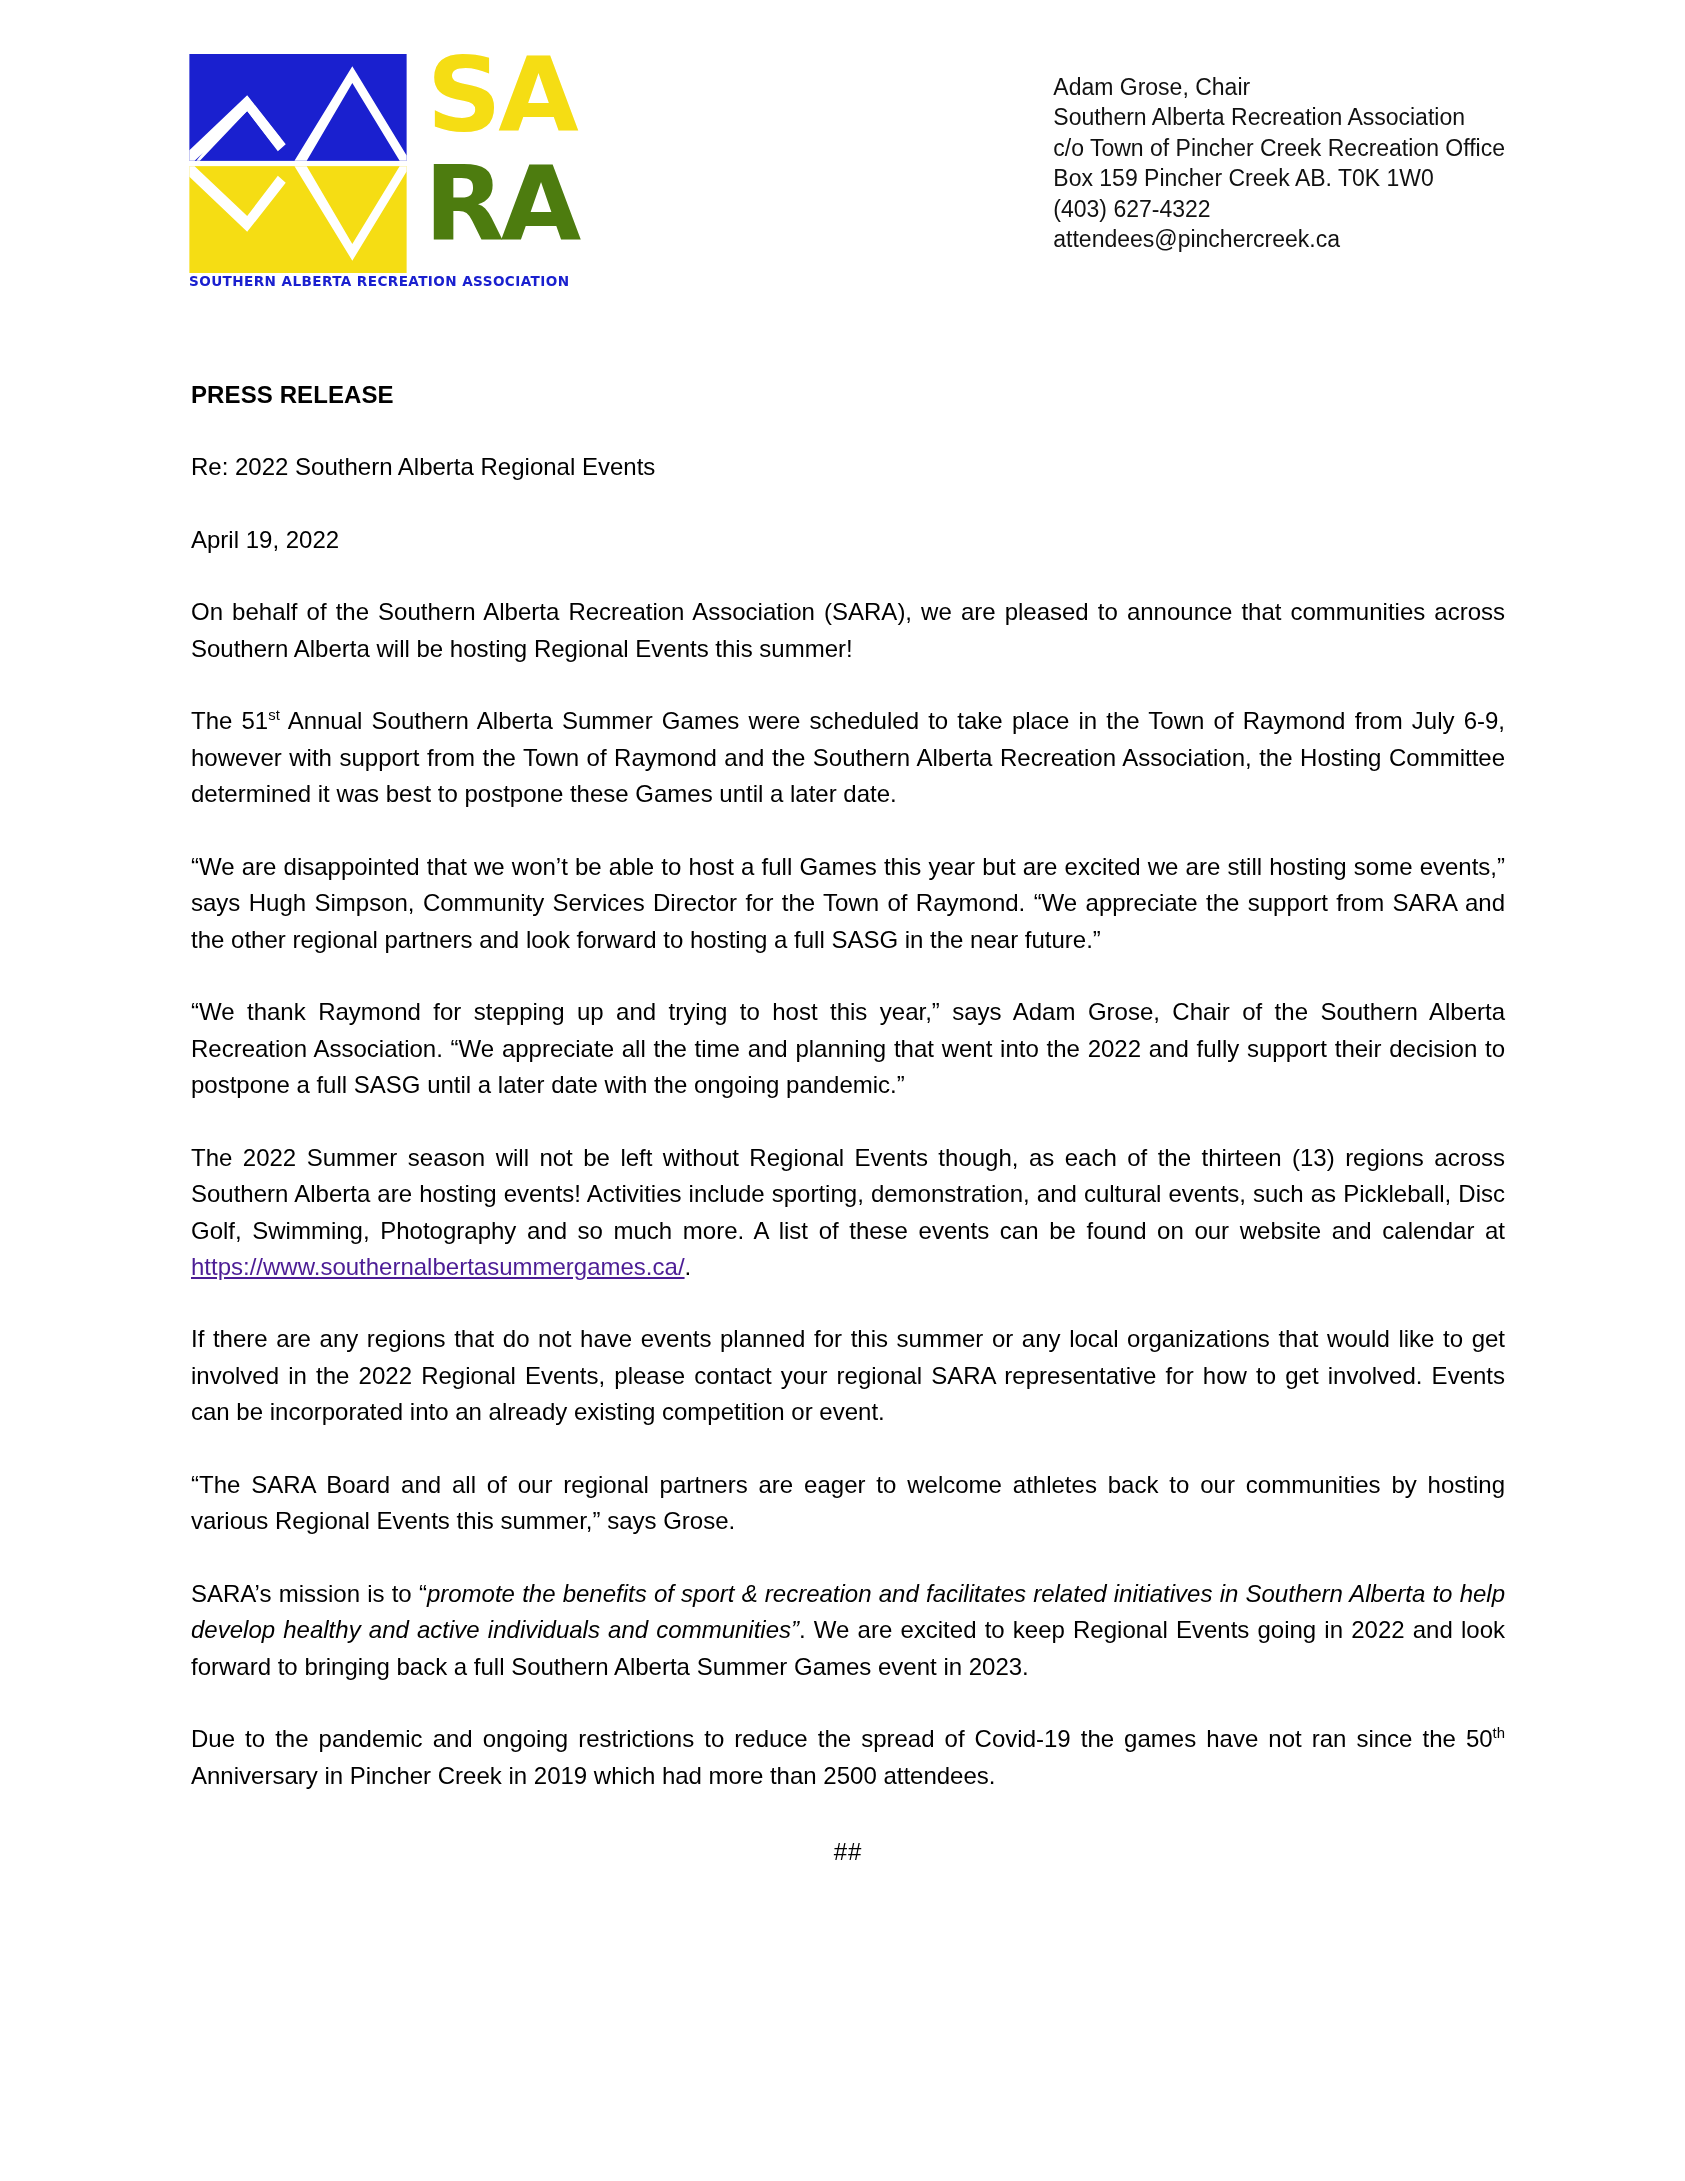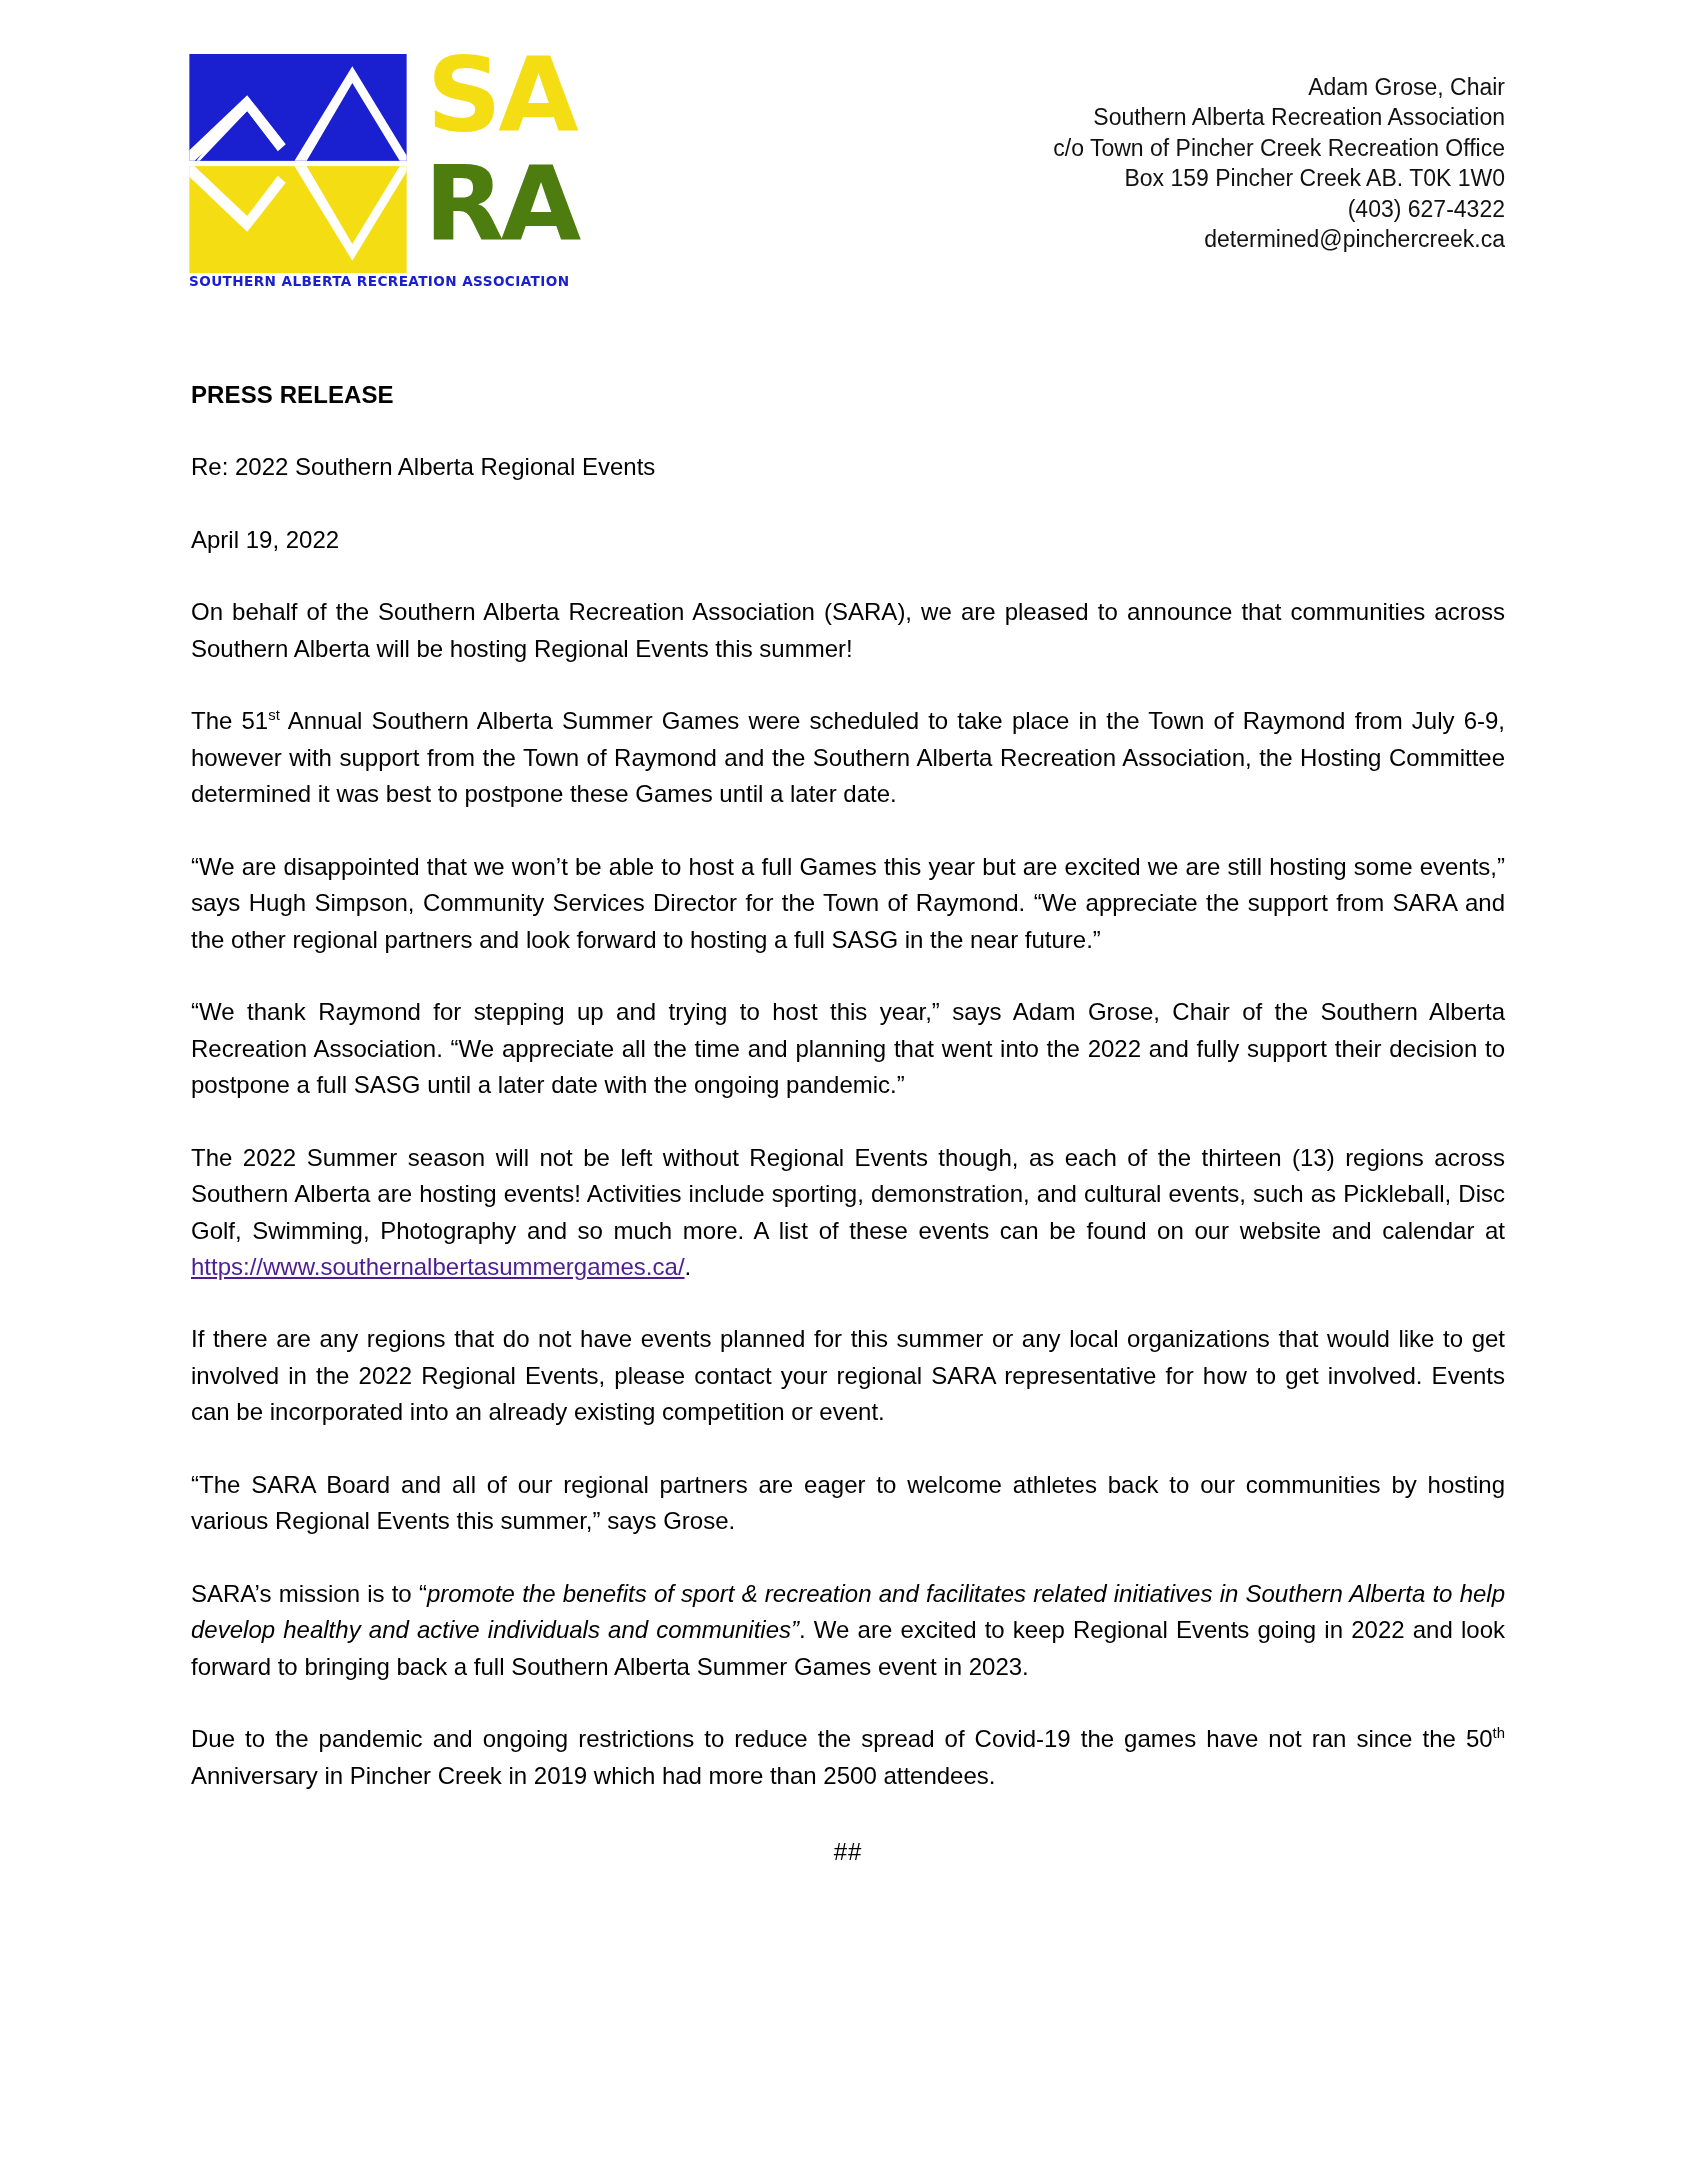--- a/index.html
+++ b/index.html
@@ -81,21 +81,20 @@
     font-family: "DejaVu Sans", sans-serif;
     font-weight: bold;
     font-size: 13.6px;
     letter-spacing: 0.4px;
     color: #1A20CF;
     white-space: nowrap;
   }
 
   
   .contact {
-    text-align: right;
     font-size: 23px;
     line-height: 1.33;
     font-family: "Liberation Sans", sans-serif;
     color: #111111;
     padding-top: 17.6px;
     white-space: nowrap;
   }
   .contact div { display: block; }
 
   
@@ -170,21 +169,21 @@
       </div>
       <div class="logo-tagline">SOUTHERN ALBERTA RECREATION ASSOCIATION</div>
     </div>
 
     <div class="contact">
       <div>Adam Grose, Chair</div>
       <div>Southern Alberta Recreation Association</div>
       <div>c/o Town of Pincher Creek Recreation Office</div>
       <div>Box 159 Pincher Creek AB. T0K 1W0</div>
       <div>(403) 627-4322</div>
-      <div>determined@pinchercreek.ca</div>
+      <div>attendees@pinchercreek.ca</div>
     </div>
   </div>
 
   <div class="content">
 
     <div class="press-title">PRESS RELEASE</div>
 
     <div class="gap-sm"></div>
     <p class="para left">Re: 2022 Southern Alberta Regional Events</p>
 

